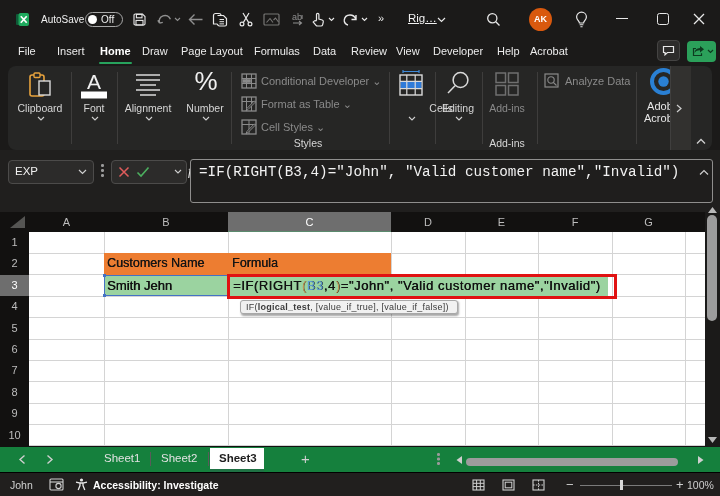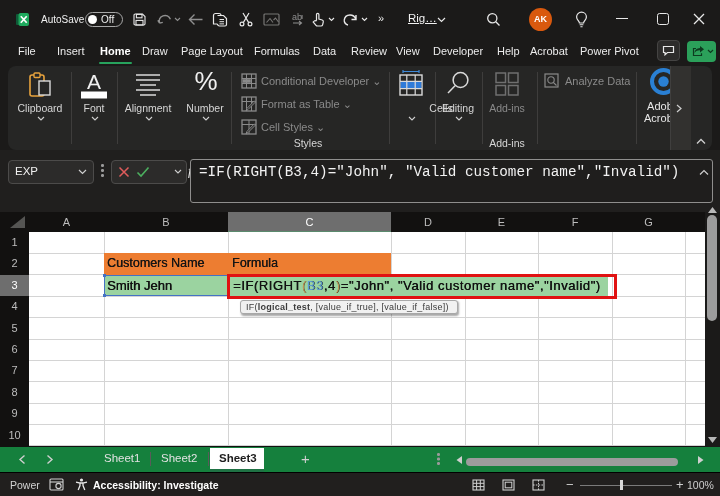--- a/index.html
+++ b/index.html
@@ -133,21 +133,20 @@
   <div class="abs" style="left:99px;top:23.5px;width:33px;height:2.5px;background:#27a35d;border-radius:2px;"></div>
   <div class="rtab" style="left:142px;">Draw</div>
   <div class="rtab" style="left:181px;">Page Layout</div>
   <div class="rtab" style="left:254px;">Formulas</div>
   <div class="rtab" style="left:313px;">Data</div>
   <div class="rtab" style="left:351px;">Review</div>
   <div class="rtab" style="left:396px;">View</div>
   <div class="rtab" style="left:433px;">Developer</div>
   <div class="rtab" style="left:497px;">Help</div>
   <div class="rtab" style="left:530px;">Acrobat</div>
-  <div class="rtab" style="left:580px;">Power Pivot</div>
 
   <div class="abs" style="left:657px;top:2px;width:23px;height:21px;background:#2d2c2b;border:1px solid #454443;border-radius:4px;box-sizing:border-box;"></div>
   <svg class="abs" style="left:662px;top:7px" width="13" height="11" viewBox="0 0 13 11">
     <path d="M1.5 1.5 H11.5 V7.5 H5.5 L3 9.8 V7.5 H1.5 Z" fill="none" stroke="#e8e8e8" stroke-width="1.2"></path>
   </svg>
 
   <div class="abs" style="left:687px;top:2.5px;width:29px;height:21px;background:#2ba05a;border-radius:4px;"></div>
   <svg class="abs" style="left:692px;top:7px" width="13" height="12" viewBox="0 0 13 12">
     <path d="M8 1 L12 4.2 L8 7.4 V5.3 C5 5.3 3.3 6.5 2.5 8.5 C2.5 5 4.5 3.2 8 3.1 Z" fill="#0d3a1f"></path>
     <path d="M9.5 8.2 V10.5 H1.5 V3.5 H4" fill="none" stroke="#0d3a1f" stroke-width="1.2"></path>
@@ -388,21 +387,21 @@
   <svg class="abs" style="left:455px;top:8px" width="8" height="10" viewBox="0 0 8 10">
       <path d="M7 1 L1.5 5 L7 9 Z" fill="#cfcfcf"></path>
     </svg>
   <div class="abs" style="left:466px;top:11px;width:212px;height:8px;background:#9c9c9c;border-radius:4px;"></div>
   <svg class="abs" style="left:697px;top:8px" width="8" height="10" viewBox="0 0 8 10">
       <path d="M1 1 L6.5 5 L1 9 Z" fill="#cfcfcf"></path>
     </svg>
 </div>
 
 <div class="abs" id="statusbar">
-  <div class="abs" style="left:10px;top:6px;font-size:10.5px;color:#d2d2d2;">Power</div>
+  <div class="abs" style="left:10px;top:6px;font-size:10.5px;color:#d2d2d2;">John</div>
 
   <svg class="abs" style="left:49px;top:5px" width="15" height="13" viewBox="0 0 15 13">
     <rect x="1" y="1" width="13" height="11" rx="1" fill="none" stroke="#d2d2d2" stroke-width="1.1"></rect>
     <path d="M1 4 H14" stroke="#d2d2d2" stroke-width="1.1"></path>
     <circle cx="9.5" cy="8" r="2.6" fill="none" stroke="#d2d2d2" stroke-width="1.1"></circle>
   </svg>
 
   <svg class="abs" style="left:74px;top:4px" width="15" height="15" viewBox="0 0 15 15">
     <circle cx="7.5" cy="3" r="1.6" fill="#e8e8e8"></circle>
     <path d="M2 5.2 L6 6 V8.5 L4.2 13 M13 5.2 L9 6 V8.5 L10.8 13 M6 6 H9" stroke="#e8e8e8" stroke-width="1.3" fill="none"></path>

